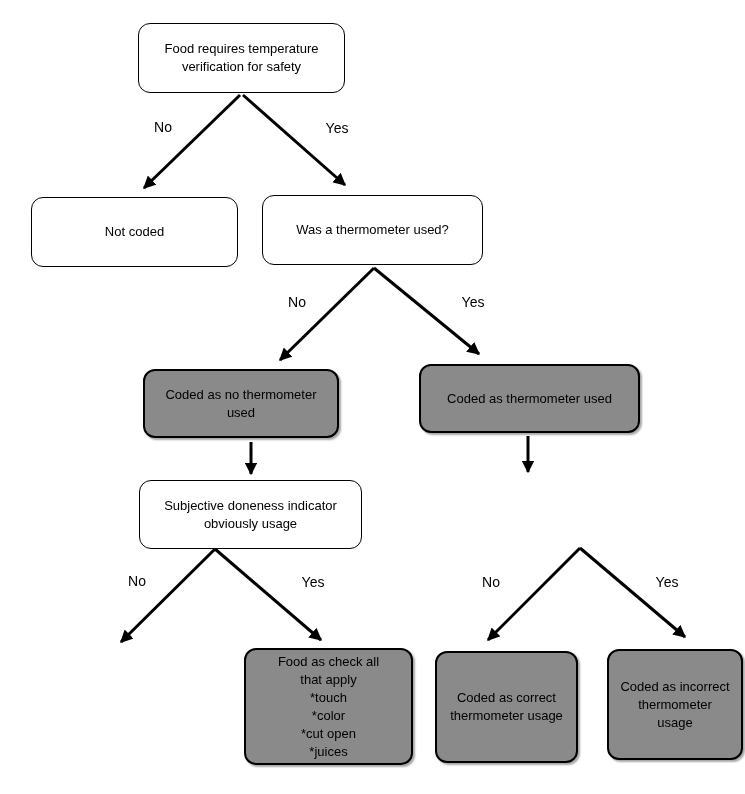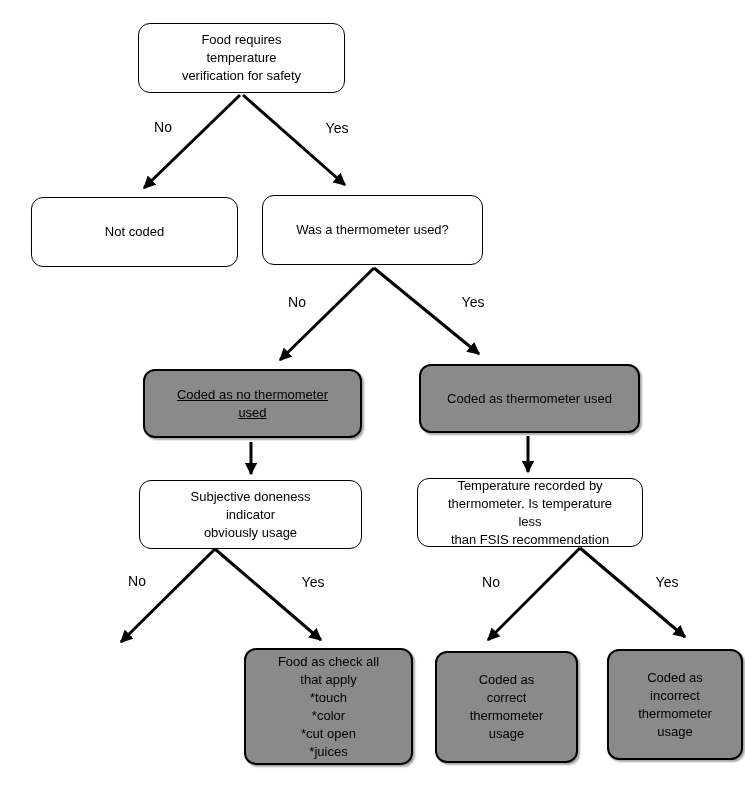--- a/index.html
+++ b/index.html
@@ -25,21 +25,21 @@
     display: flex;
     align-items: center;
     justify-content: center;
     text-align: center;
     white-space: pre-line;
     font-size: 13px;
     line-height: 18px;
     border: 1px solid var(--border, #000000);
     border-radius: 12px;
     background: var(--box-fill, #ffffff);
-    padding: 4px 26px;
+    padding: 4px 10px;
   }
   .node.gray {
     background: var(--coded-fill, #8a8a8a);
     border-width: 2px;
     box-shadow: 2px 2px 2px rgba(0,0,0,0.35);
   }
   .edge-label {
     position: absolute;
     z-index: 2;
     transform: translate(-50%, -50%);
@@ -78,28 +78,25 @@
 
   <div class="edge-label" style="left:163px; top:127px;">No</div>
   <div class="edge-label" style="left:337px; top:128px;">Yes</div>
 
   <div class="node" style="left:31px; top:197px; width:207px; height:70px;">Not coded</div>
   <div class="node" style="left:262px; top:195px; width:221px; height:70px;">Was a thermometer used?</div>
 
   <div class="edge-label" style="left:297px; top:302px;">No</div>
   <div class="edge-label" style="left:473px; top:302px;">Yes</div>
 
-  <div class="node gray" style="left:143px; top:369px; width:219px; height:69px;text-decoration:underline;">Coded as no thermometer used</div>
+  <div class="node gray" style="left:143px; top:369px; width:196px; height:69px;">Coded as no thermometer used</div>
   <div class="node gray" style="left:419px; top:364px; width:221px; height:69px;">Coded as thermometer used</div>
 
   <div class="node" style="left:139px; top:480px; width:223px; height:69px;">Subjective doneness indicator
 obviously usage</div>
-  <div class="node" style="left:417px; top:478px; width:226px; height:69px;">Temperature recorded by
-thermometer. Is temperature less
-than FSIS recommendation</div>
 
   <div class="edge-label" style="left:137px; top:581px;">No</div>
   <div class="edge-label" style="left:313px; top:582px;">Yes</div>
   <div class="edge-label" style="left:491px; top:582px;">No</div>
   <div class="edge-label" style="left:667px; top:582px;">Yes</div>
 
   <div class="node gray" style="left:244px; top:648px; width:169px; height:117px;">Food as check all
 that apply
 *touch
 *color

